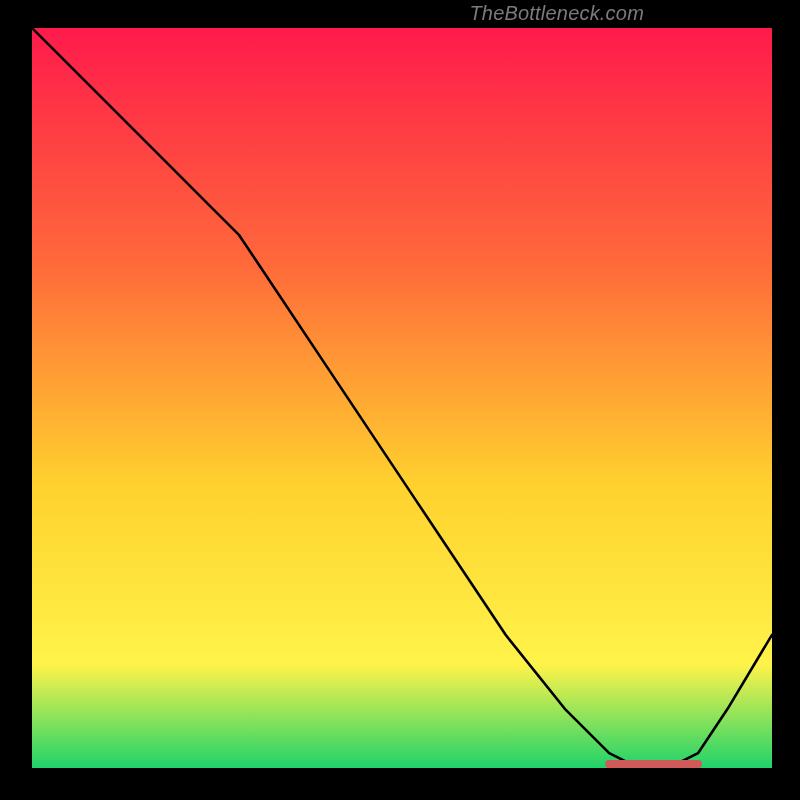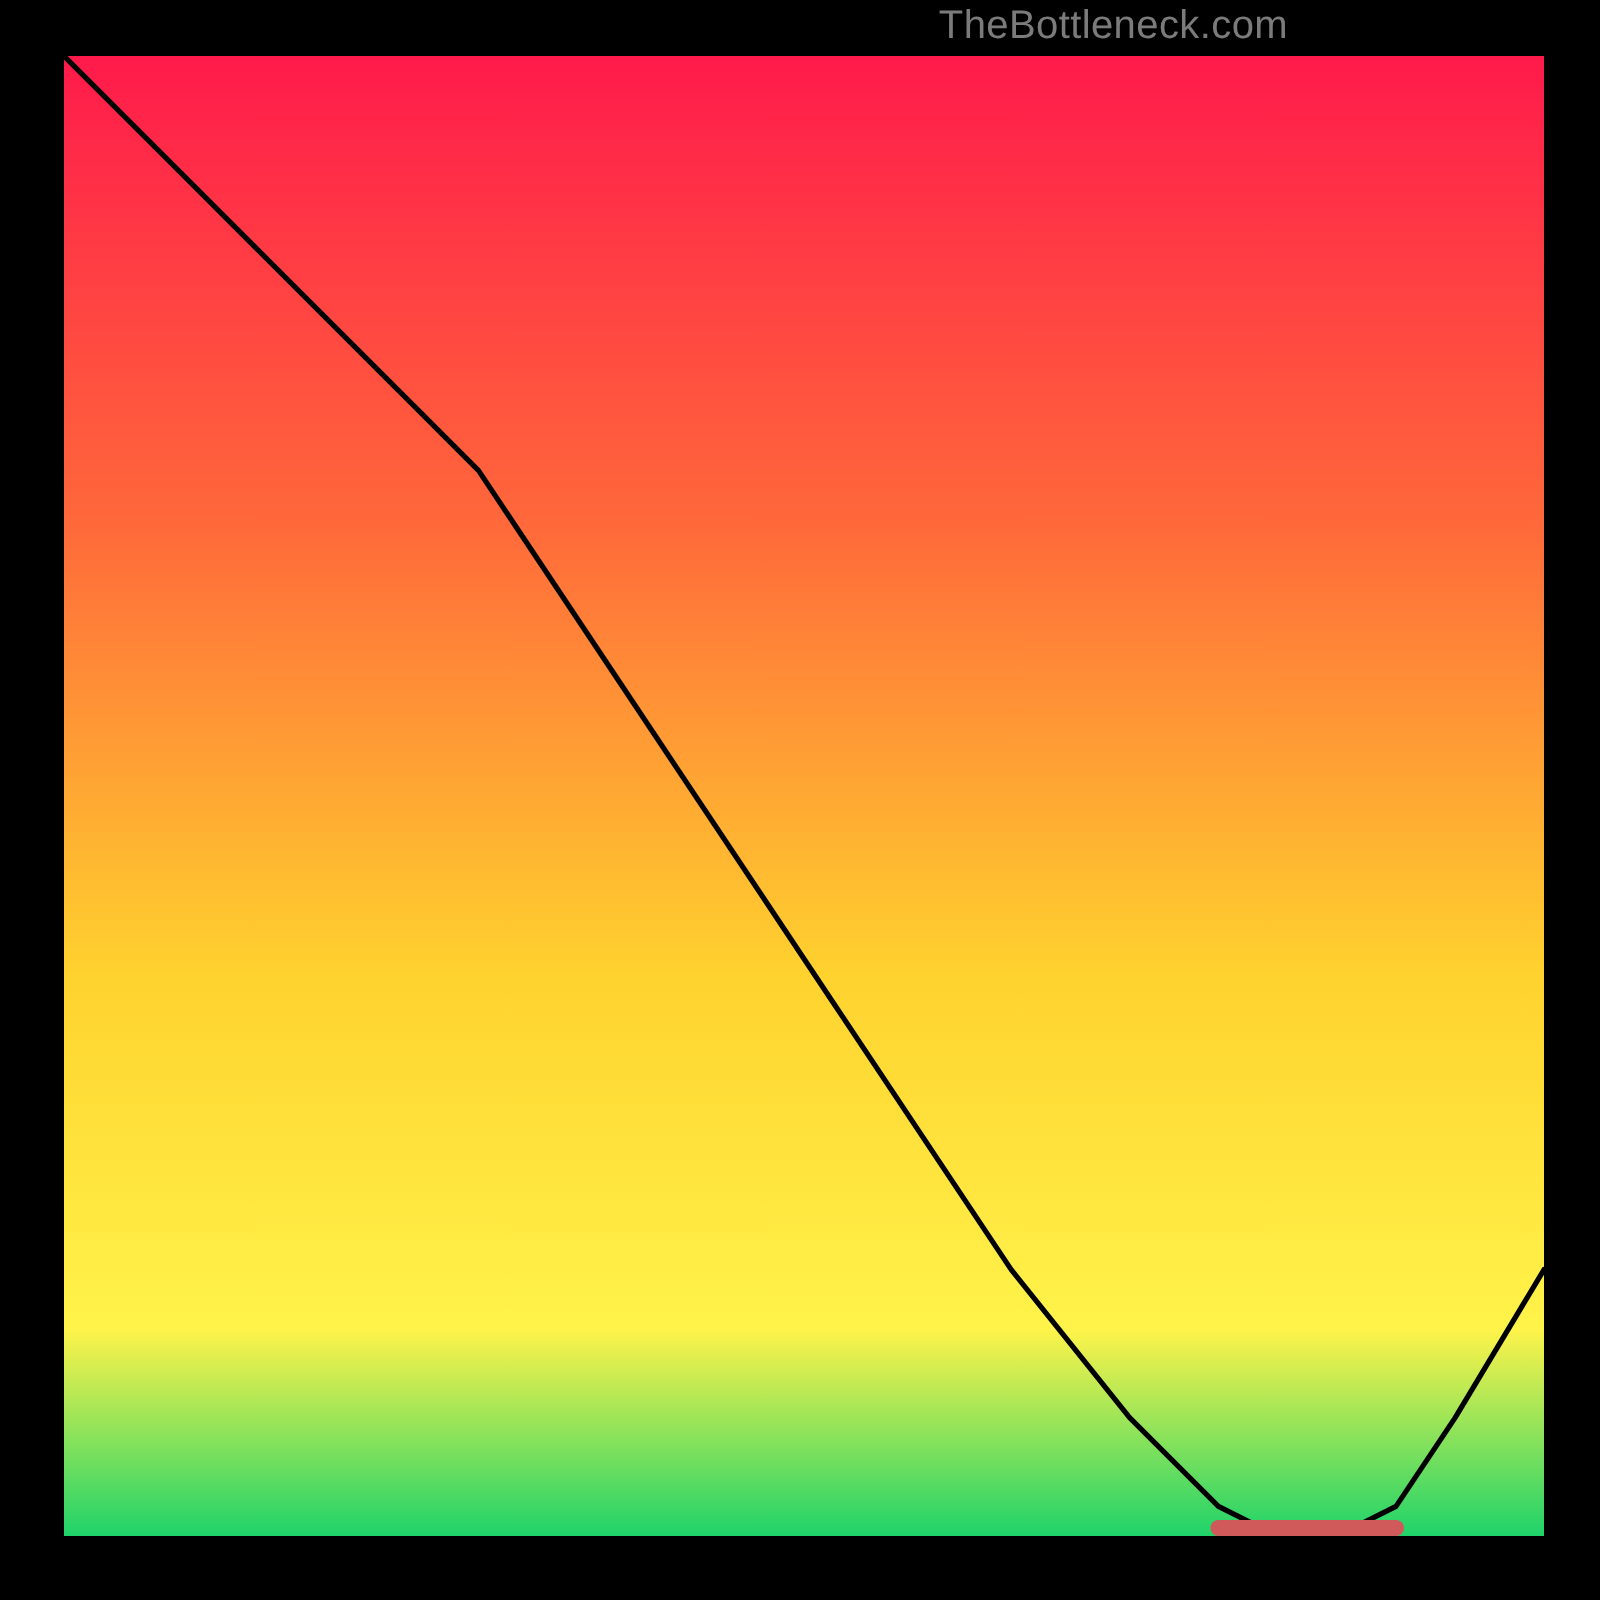--- a/index.html
+++ b/index.html
@@ -8,20 +8,21 @@
     width: 800px;
     height: 800px;
     background: #000;
     font-family: Arial, Helvetica, sans-serif;
     overflow: hidden;
   }
   .stage {
     position: relative;
     width: 656px;
     height: 800px;
+    font-style: italic;
   }
   .watermark {
     position: absolute;
     top: 2px;
     right: 12px;
     color: #7b7b7b;
     font-size: 20px;
     letter-spacing: 0.2px;
     font-weight: 500;
     user-select: none;

